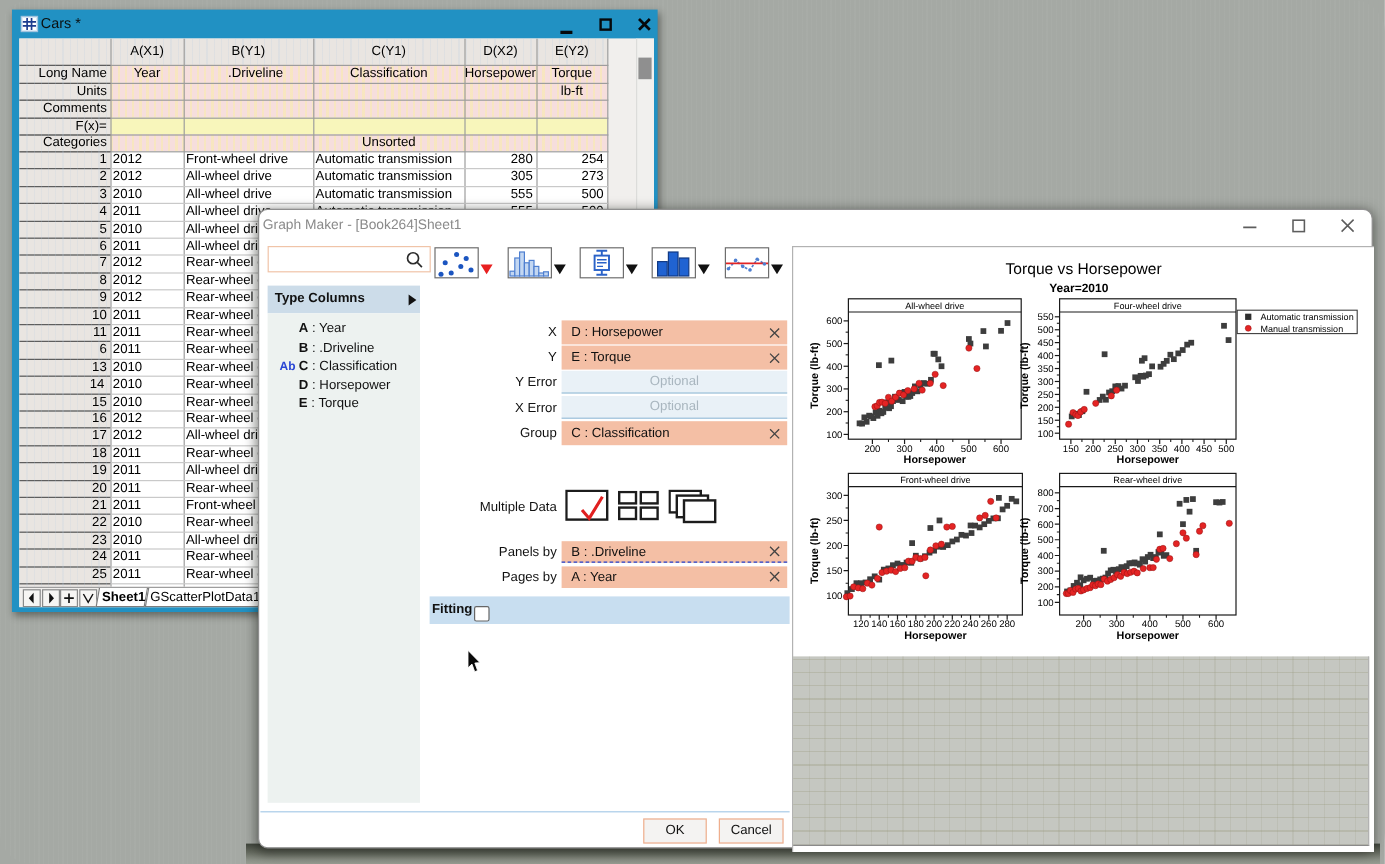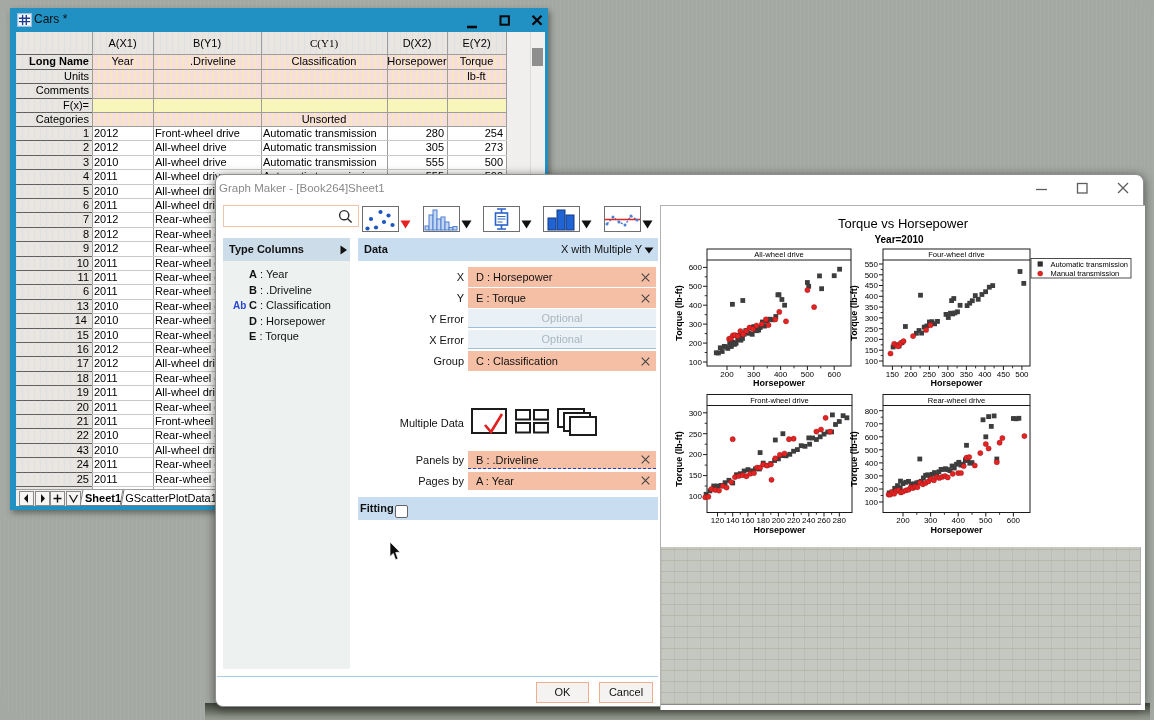--- a/index.html
+++ b/index.html
@@ -99,24 +99,24 @@
 <div class="abs" style="left:0;top:367.6px;width:76px;height:1px;background:#5e5e5e;"></div>
 <div class="abs" style="left:0;top:382.0px;width:76px;height:1px;background:#5e5e5e;"></div>
 <div class="abs" style="left:0;top:396.4px;width:76px;height:1px;background:#5e5e5e;"></div>
 <div class="abs" style="left:0;top:410.8px;width:76px;height:1px;background:#5e5e5e;"></div>
 <div class="abs" style="left:0;top:425.2px;width:76px;height:1px;background:#5e5e5e;"></div>
 <div class="abs" style="left:0;top:439.6px;width:76px;height:1px;background:#5e5e5e;"></div>
 <div class="abs" style="left:0;top:454.0px;width:76px;height:1px;background:#5e5e5e;"></div>
 <div class="abs" style="left:0;top:22px;width:76px;height:435px;background:repeating-linear-gradient(90deg, rgba(185,205,225,.20) 0 1px, rgba(0,0,0,0) 1px 6px);"></div>
 <div class="abs" style="left:76px;top:0px;width:61px;height:22px;line-height:22px;text-align:center;padding-left:3px;padding-right:3px;font-weight:normal;white-space:nowrap;overflow:hidden;">A(X1)</div>
 <div class="abs" style="left:137px;top:0px;width:108px;height:22px;line-height:22px;text-align:center;padding-left:3px;padding-right:3px;font-weight:normal;white-space:nowrap;overflow:hidden;">B(Y1)</div>
-<div class="abs" style="left:245px;top:0px;width:126px;height:22px;line-height:22px;text-align:center;padding-left:3px;padding-right:3px;font-weight:normal;white-space:nowrap;overflow:hidden;font-family:Liberation Serif, serif;">C(Y1)</div>
+<div class="abs" style="left:245px;top:0px;width:126px;height:22px;line-height:22px;text-align:center;padding-left:3px;padding-right:3px;font-weight:normal;white-space:nowrap;overflow:hidden;">C(Y1)</div>
 <div class="abs" style="left:371px;top:0px;width:60px;height:22px;line-height:22px;text-align:center;padding-left:3px;padding-right:3px;font-weight:normal;white-space:nowrap;overflow:hidden;">D(X2)</div>
 <div class="abs" style="left:431px;top:0px;width:59px;height:22px;line-height:22px;text-align:center;padding-left:3px;padding-right:3px;font-weight:normal;white-space:nowrap;overflow:hidden;">E(Y2)</div>
-<div class="abs" style="left:0px;top:22px;width:76px;height:15px;line-height:15px;text-align:right;padding-left:3px;padding-right:3px;font-weight:bold;white-space:nowrap;overflow:hidden;">Long Name</div>
+<div class="abs" style="left:0px;top:22px;width:76px;height:15px;line-height:15px;text-align:right;padding-left:3px;padding-right:3px;font-weight:normal;white-space:nowrap;overflow:hidden;">Long Name</div>
 <div class="abs" style="left:0px;top:37px;width:76px;height:14px;line-height:14px;text-align:right;padding-left:3px;padding-right:3px;font-weight:normal;white-space:nowrap;overflow:hidden;">Units</div>
 <div class="abs" style="left:0px;top:51px;width:76px;height:15px;line-height:15px;text-align:right;padding-left:3px;padding-right:3px;font-weight:normal;white-space:nowrap;overflow:hidden;">Comments</div>
 <div class="abs" style="left:0px;top:66px;width:76px;height:14px;line-height:14px;text-align:right;padding-left:3px;padding-right:3px;font-weight:normal;white-space:nowrap;overflow:hidden;">F(x)=</div>
 <div class="abs" style="left:0px;top:80px;width:76px;height:14px;line-height:14px;text-align:right;padding-left:3px;padding-right:3px;font-weight:normal;white-space:nowrap;overflow:hidden;">Categories</div>
 <div class="abs" style="left:76px;top:22px;width:61px;height:15px;line-height:15px;text-align:center;padding-left:0px;padding-right:0px;font-weight:normal;white-space:nowrap;overflow:hidden;">Year</div>
 <div class="abs" style="left:137px;top:22px;width:108px;height:15px;line-height:15px;text-align:center;padding-left:12px;padding-right:0px;font-weight:normal;white-space:nowrap;overflow:hidden;">.Driveline</div>
 <div class="abs" style="left:245px;top:22px;width:126px;height:15px;line-height:15px;text-align:center;padding-left:0px;padding-right:0px;font-weight:normal;white-space:nowrap;overflow:hidden;">Classification</div>
 <div class="abs" style="left:371px;top:22px;width:60px;height:15px;line-height:15px;text-align:center;padding-left:0px;padding-right:0px;font-weight:normal;white-space:nowrap;overflow:hidden;">Horsepower</div>
 <div class="abs" style="left:431px;top:22px;width:59px;height:15px;line-height:15px;text-align:center;padding-left:0px;padding-right:0px;font-weight:normal;white-space:nowrap;overflow:hidden;">Torque</div>
 <div class="abs" style="left:431px;top:37px;width:59px;height:14px;line-height:14px;text-align:center;padding-left:3px;padding-right:3px;font-weight:normal;white-space:nowrap;overflow:hidden;">lb-ft</div>
@@ -246,21 +246,21 @@
 <div class="abs" style="left:137px;top:382.0px;width:108px;height:14.4px;line-height:14.4px;text-align:left;padding-left:2px;padding-right:3px;font-weight:normal;white-space:nowrap;overflow:hidden;">Front-wheel drive</div>
 <div class="abs" style="left:245px;top:382.0px;width:126px;height:14.4px;line-height:14.4px;text-align:left;padding-left:2px;padding-right:3px;font-weight:normal;white-space:nowrap;overflow:hidden;">Automatic transmission</div>
 <div class="abs" style="left:371px;top:382.0px;width:60px;height:14.4px;line-height:14.4px;text-align:right;padding-left:3px;padding-right:3px;font-weight:normal;white-space:nowrap;overflow:hidden;">300</div>
 <div class="abs" style="left:431px;top:382.0px;width:59px;height:14.4px;line-height:14.4px;text-align:right;padding-left:3px;padding-right:3px;font-weight:normal;white-space:nowrap;overflow:hidden;">263</div>
 <div class="abs" style="left:0px;top:396.40000000000003px;width:76px;height:14.4px;line-height:14.4px;text-align:right;padding-left:3px;padding-right:3px;font-weight:normal;white-space:nowrap;overflow:hidden;">22</div>
 <div class="abs" style="left:76px;top:396.40000000000003px;width:61px;height:14.4px;line-height:14.4px;text-align:left;padding-left:2px;padding-right:3px;font-weight:normal;white-space:nowrap;overflow:hidden;">2010</div>
 <div class="abs" style="left:137px;top:396.40000000000003px;width:108px;height:14.4px;line-height:14.4px;text-align:left;padding-left:2px;padding-right:3px;font-weight:normal;white-space:nowrap;overflow:hidden;">Rear-wheel drive</div>
 <div class="abs" style="left:245px;top:396.40000000000003px;width:126px;height:14.4px;line-height:14.4px;text-align:left;padding-left:2px;padding-right:3px;font-weight:normal;white-space:nowrap;overflow:hidden;">Automatic transmission</div>
 <div class="abs" style="left:371px;top:396.40000000000003px;width:60px;height:14.4px;line-height:14.4px;text-align:right;padding-left:3px;padding-right:3px;font-weight:normal;white-space:nowrap;overflow:hidden;">300</div>
 <div class="abs" style="left:431px;top:396.40000000000003px;width:59px;height:14.4px;line-height:14.4px;text-align:right;padding-left:3px;padding-right:3px;font-weight:normal;white-space:nowrap;overflow:hidden;">263</div>
-<div class="abs" style="left:0px;top:410.8px;width:76px;height:14.4px;line-height:14.4px;text-align:right;padding-left:3px;padding-right:3px;font-weight:normal;white-space:nowrap;overflow:hidden;">43</div>
+<div class="abs" style="left:0px;top:410.8px;width:76px;height:14.4px;line-height:14.4px;text-align:right;padding-left:3px;padding-right:3px;font-weight:normal;white-space:nowrap;overflow:hidden;">23</div>
 <div class="abs" style="left:76px;top:410.8px;width:61px;height:14.4px;line-height:14.4px;text-align:left;padding-left:2px;padding-right:3px;font-weight:normal;white-space:nowrap;overflow:hidden;">2010</div>
 <div class="abs" style="left:137px;top:410.8px;width:108px;height:14.4px;line-height:14.4px;text-align:left;padding-left:2px;padding-right:3px;font-weight:normal;white-space:nowrap;overflow:hidden;">All-wheel drive</div>
 <div class="abs" style="left:245px;top:410.8px;width:126px;height:14.4px;line-height:14.4px;text-align:left;padding-left:2px;padding-right:3px;font-weight:normal;white-space:nowrap;overflow:hidden;">Automatic transmission</div>
 <div class="abs" style="left:371px;top:410.8px;width:60px;height:14.4px;line-height:14.4px;text-align:right;padding-left:3px;padding-right:3px;font-weight:normal;white-space:nowrap;overflow:hidden;">300</div>
 <div class="abs" style="left:431px;top:410.8px;width:59px;height:14.4px;line-height:14.4px;text-align:right;padding-left:3px;padding-right:3px;font-weight:normal;white-space:nowrap;overflow:hidden;">263</div>
 <div class="abs" style="left:0px;top:425.2px;width:76px;height:14.4px;line-height:14.4px;text-align:right;padding-left:3px;padding-right:3px;font-weight:normal;white-space:nowrap;overflow:hidden;">24</div>
 <div class="abs" style="left:76px;top:425.2px;width:61px;height:14.4px;line-height:14.4px;text-align:left;padding-left:2px;padding-right:3px;font-weight:normal;white-space:nowrap;overflow:hidden;">2011</div>
 <div class="abs" style="left:137px;top:425.2px;width:108px;height:14.4px;line-height:14.4px;text-align:left;padding-left:2px;padding-right:3px;font-weight:normal;white-space:nowrap;overflow:hidden;">Rear-wheel drive</div>
 <div class="abs" style="left:245px;top:425.2px;width:126px;height:14.4px;line-height:14.4px;text-align:left;padding-left:2px;padding-right:3px;font-weight:normal;white-space:nowrap;overflow:hidden;">Automatic transmission</div>
 <div class="abs" style="left:371px;top:425.2px;width:60px;height:14.4px;line-height:14.4px;text-align:right;padding-left:3px;padding-right:3px;font-weight:normal;white-space:nowrap;overflow:hidden;">300</div>
@@ -372,23 +372,20 @@
 <svg class="abs" style="left:123px;top:70px" width="9" height="10" viewBox="0 0 9 10">
         <path d="M1.5 0.5 L8 5 L1.5 9.5 Z" fill="#111"></path>
       </svg>
 <div class="abs" style="left:7px;top:86px;width:127px;height:408px;background:#edf2f0;"></div>
 <div class="abs" style="left:33px;top:92px;height:15px;line-height:15px;"><b>A</b> : Year</div>
 <div class="abs" style="left:33px;top:107.5px;height:15px;line-height:15px;"><b>B</b> : .Driveline</div>
 <div class="abs" style="left:17px;top:123.0px;width:14px;height:15px;line-height:15px;color:#2a47d4;font-weight:bold;font-size:10px;">Ab</div>
 <div class="abs" style="left:33px;top:123.0px;height:15px;line-height:15px;"><b>C</b> : Classification</div>
 <div class="abs" style="left:33px;top:138.5px;height:15px;line-height:15px;"><b>D</b> : Horsepower</div>
 <div class="abs" style="left:33px;top:154.0px;height:15px;line-height:15px;"><b>E</b> : Torque</div>
-<div class="abs" style="left:142px;top:63px;width:300px;height:23px;background:#c8def0;line-height:23px;"><b style="padding-left:6px;">Data</b><span style="position:absolute;right:16px;top:0;font-weight:normal;">X with Multiple Y</span><svg style="position:absolute;right:4px;top:9px" width="10" height="7" viewBox="0 0 10 7">
-          <path d="M0.5 0.5h9L5 6.5Z" fill="#111"></path>
-        </svg></div>
 <div class="abs" style="left:142px;top:92px;width:106px;height:20px;line-height:20px;text-align:right;">X</div>
 <div class="abs" style="left:252px;top:92px;width:188px;height:20px;background:#f4bfa5;line-height:20px;"><span style="padding-left:8px;">D : Horsepower</span><svg style="position:absolute;right:6px;top:6px" width="9" height="9" viewBox="0 0 9 9">
           <path d="M0.7 0.7 L8.3 8.3 M8.3 0.7 L0.7 8.3" stroke="#444" stroke-width="1.1"></path>
         </svg></div>
 <div class="abs" style="left:142px;top:113px;width:106px;height:20px;line-height:20px;text-align:right;">Y</div>
 <div class="abs" style="left:252px;top:113px;width:188px;height:20px;background:#f4bfa5;line-height:20px;"><span style="padding-left:8px;">E : Torque</span><svg style="position:absolute;right:6px;top:6px" width="9" height="9" viewBox="0 0 9 9">
           <path d="M0.7 0.7 L8.3 8.3 M8.3 0.7 L0.7 8.3" stroke="#444" stroke-width="1.1"></path>
         </svg></div>
 <div class="abs" style="left:142px;top:134px;width:106px;height:20px;line-height:20px;text-align:right;">Y Error</div>
 <div class="abs" style="left:252px;top:134px;width:188px;height:19px;background:#e9f1f7;border-bottom:1px solid #9cc0da;line-height:19px;text-align:center;color:#a9b6bf;">Optional</div>

